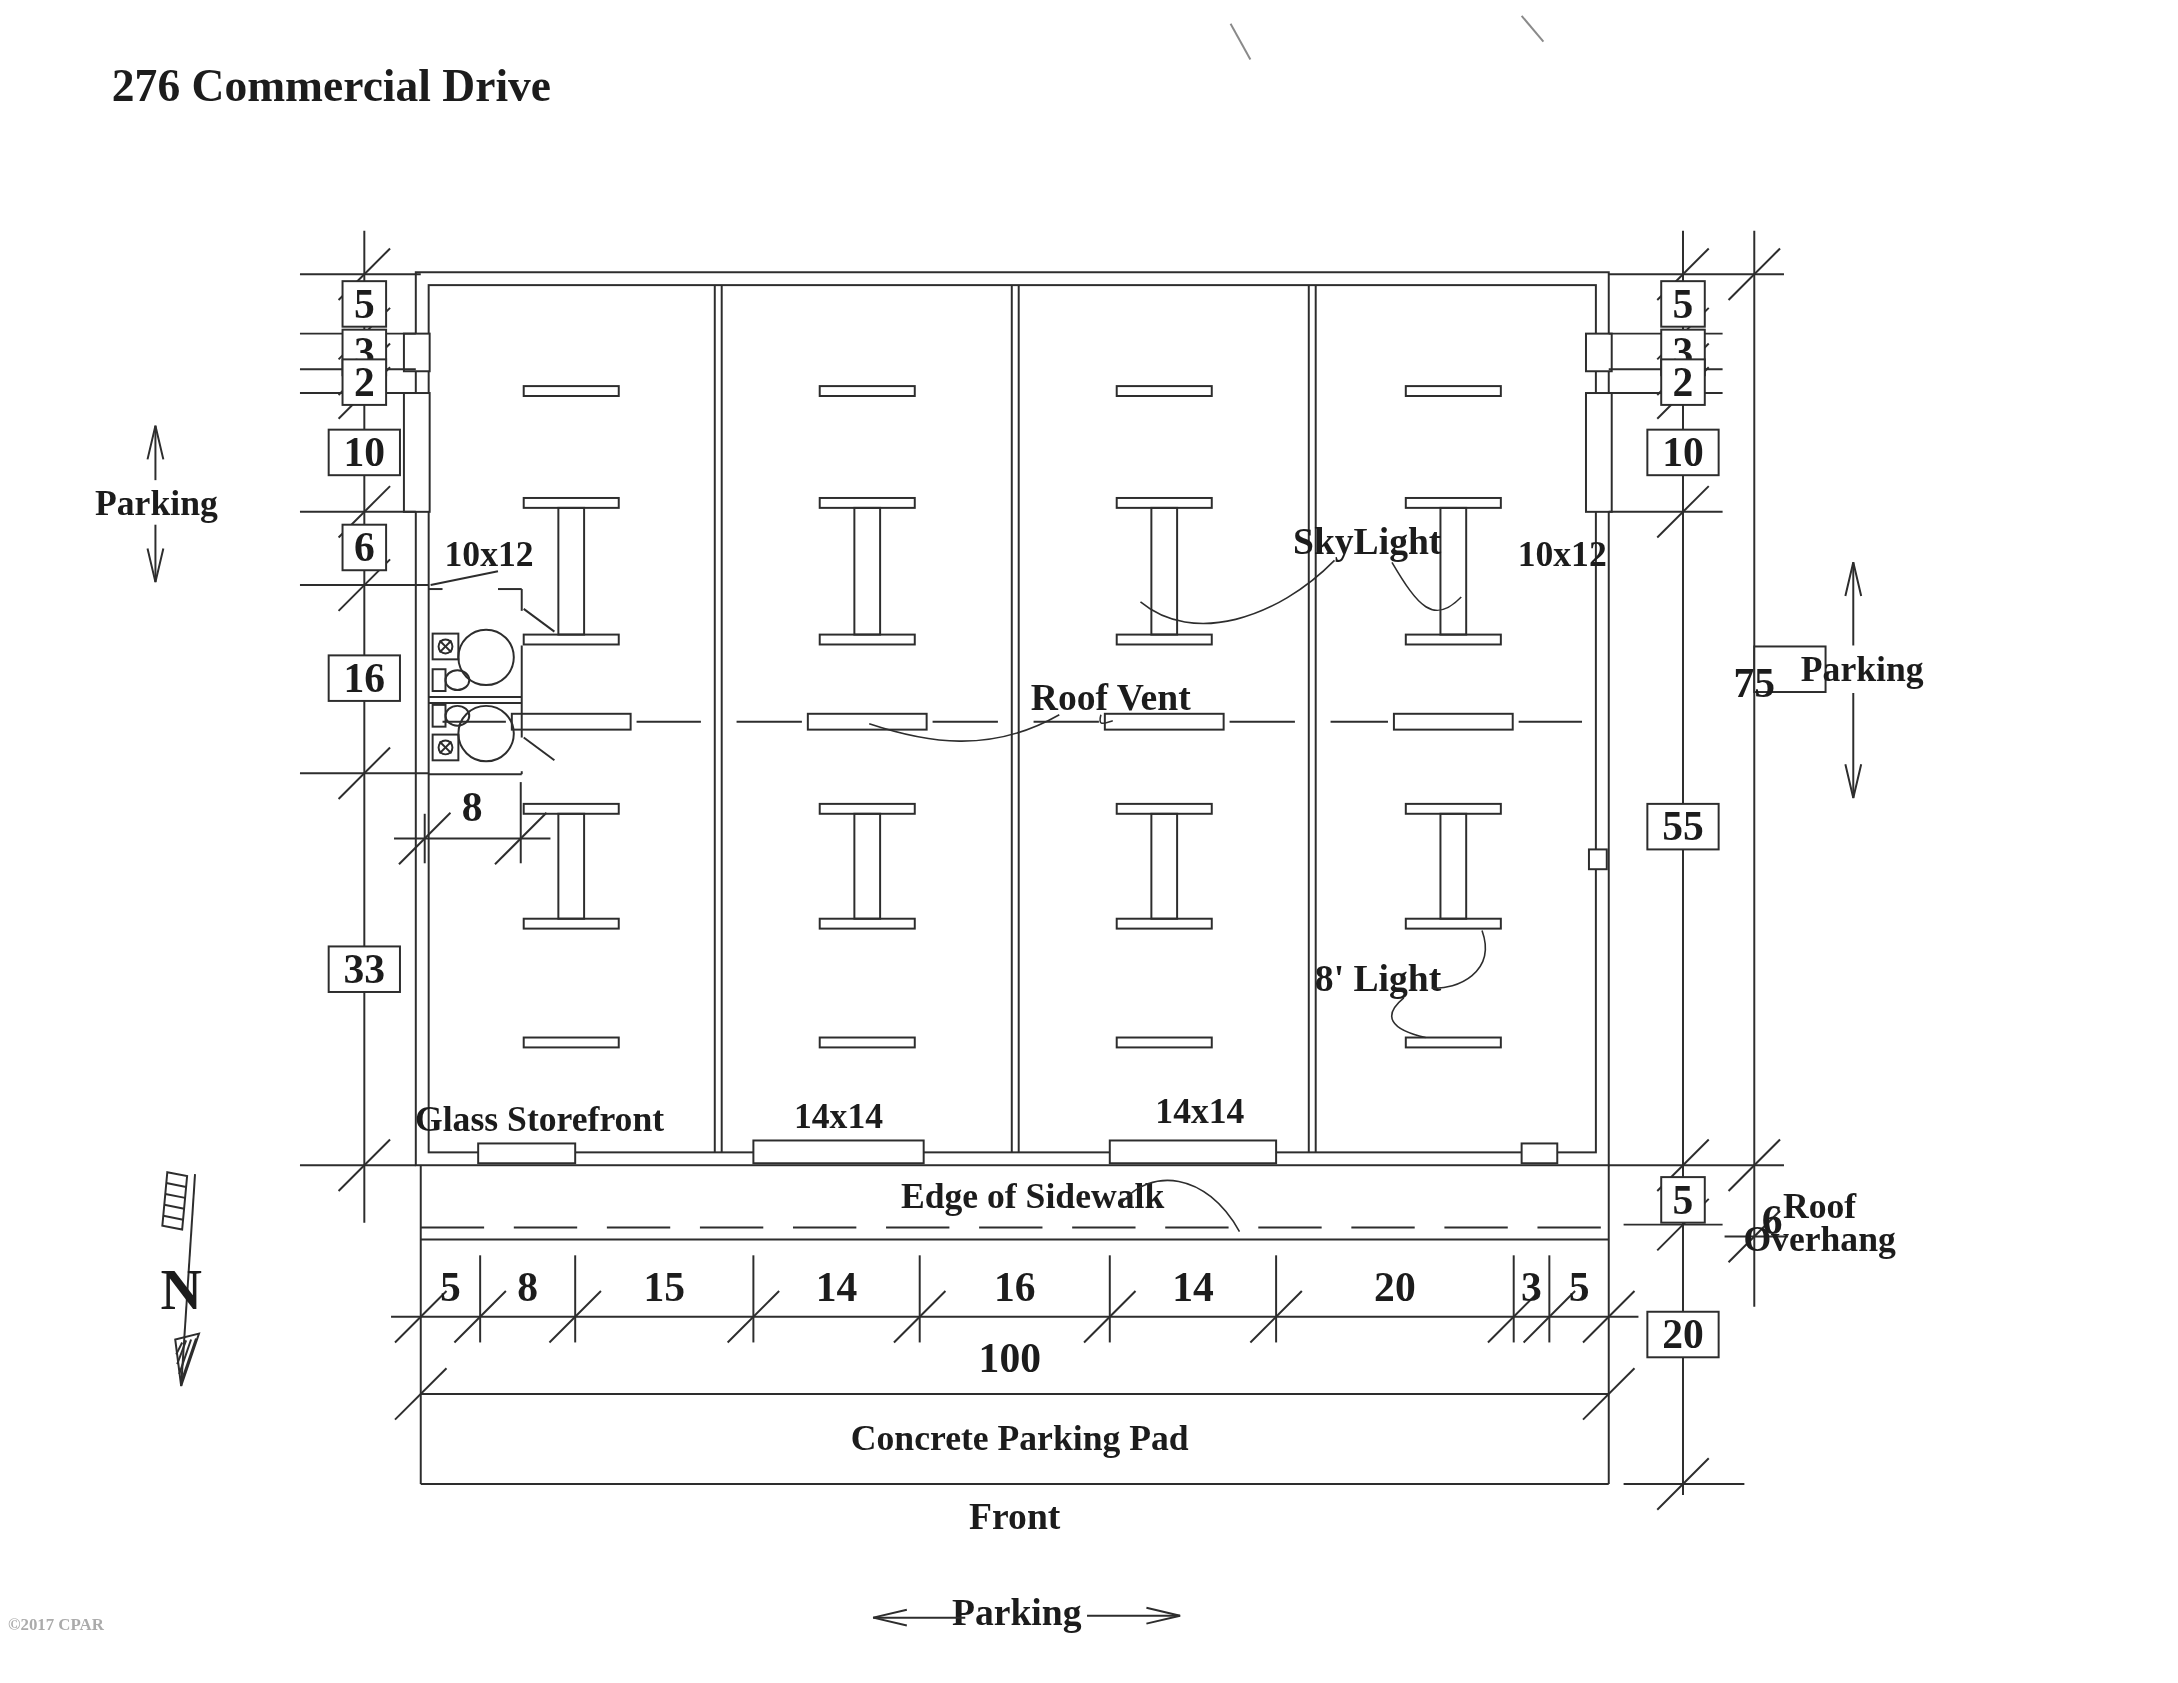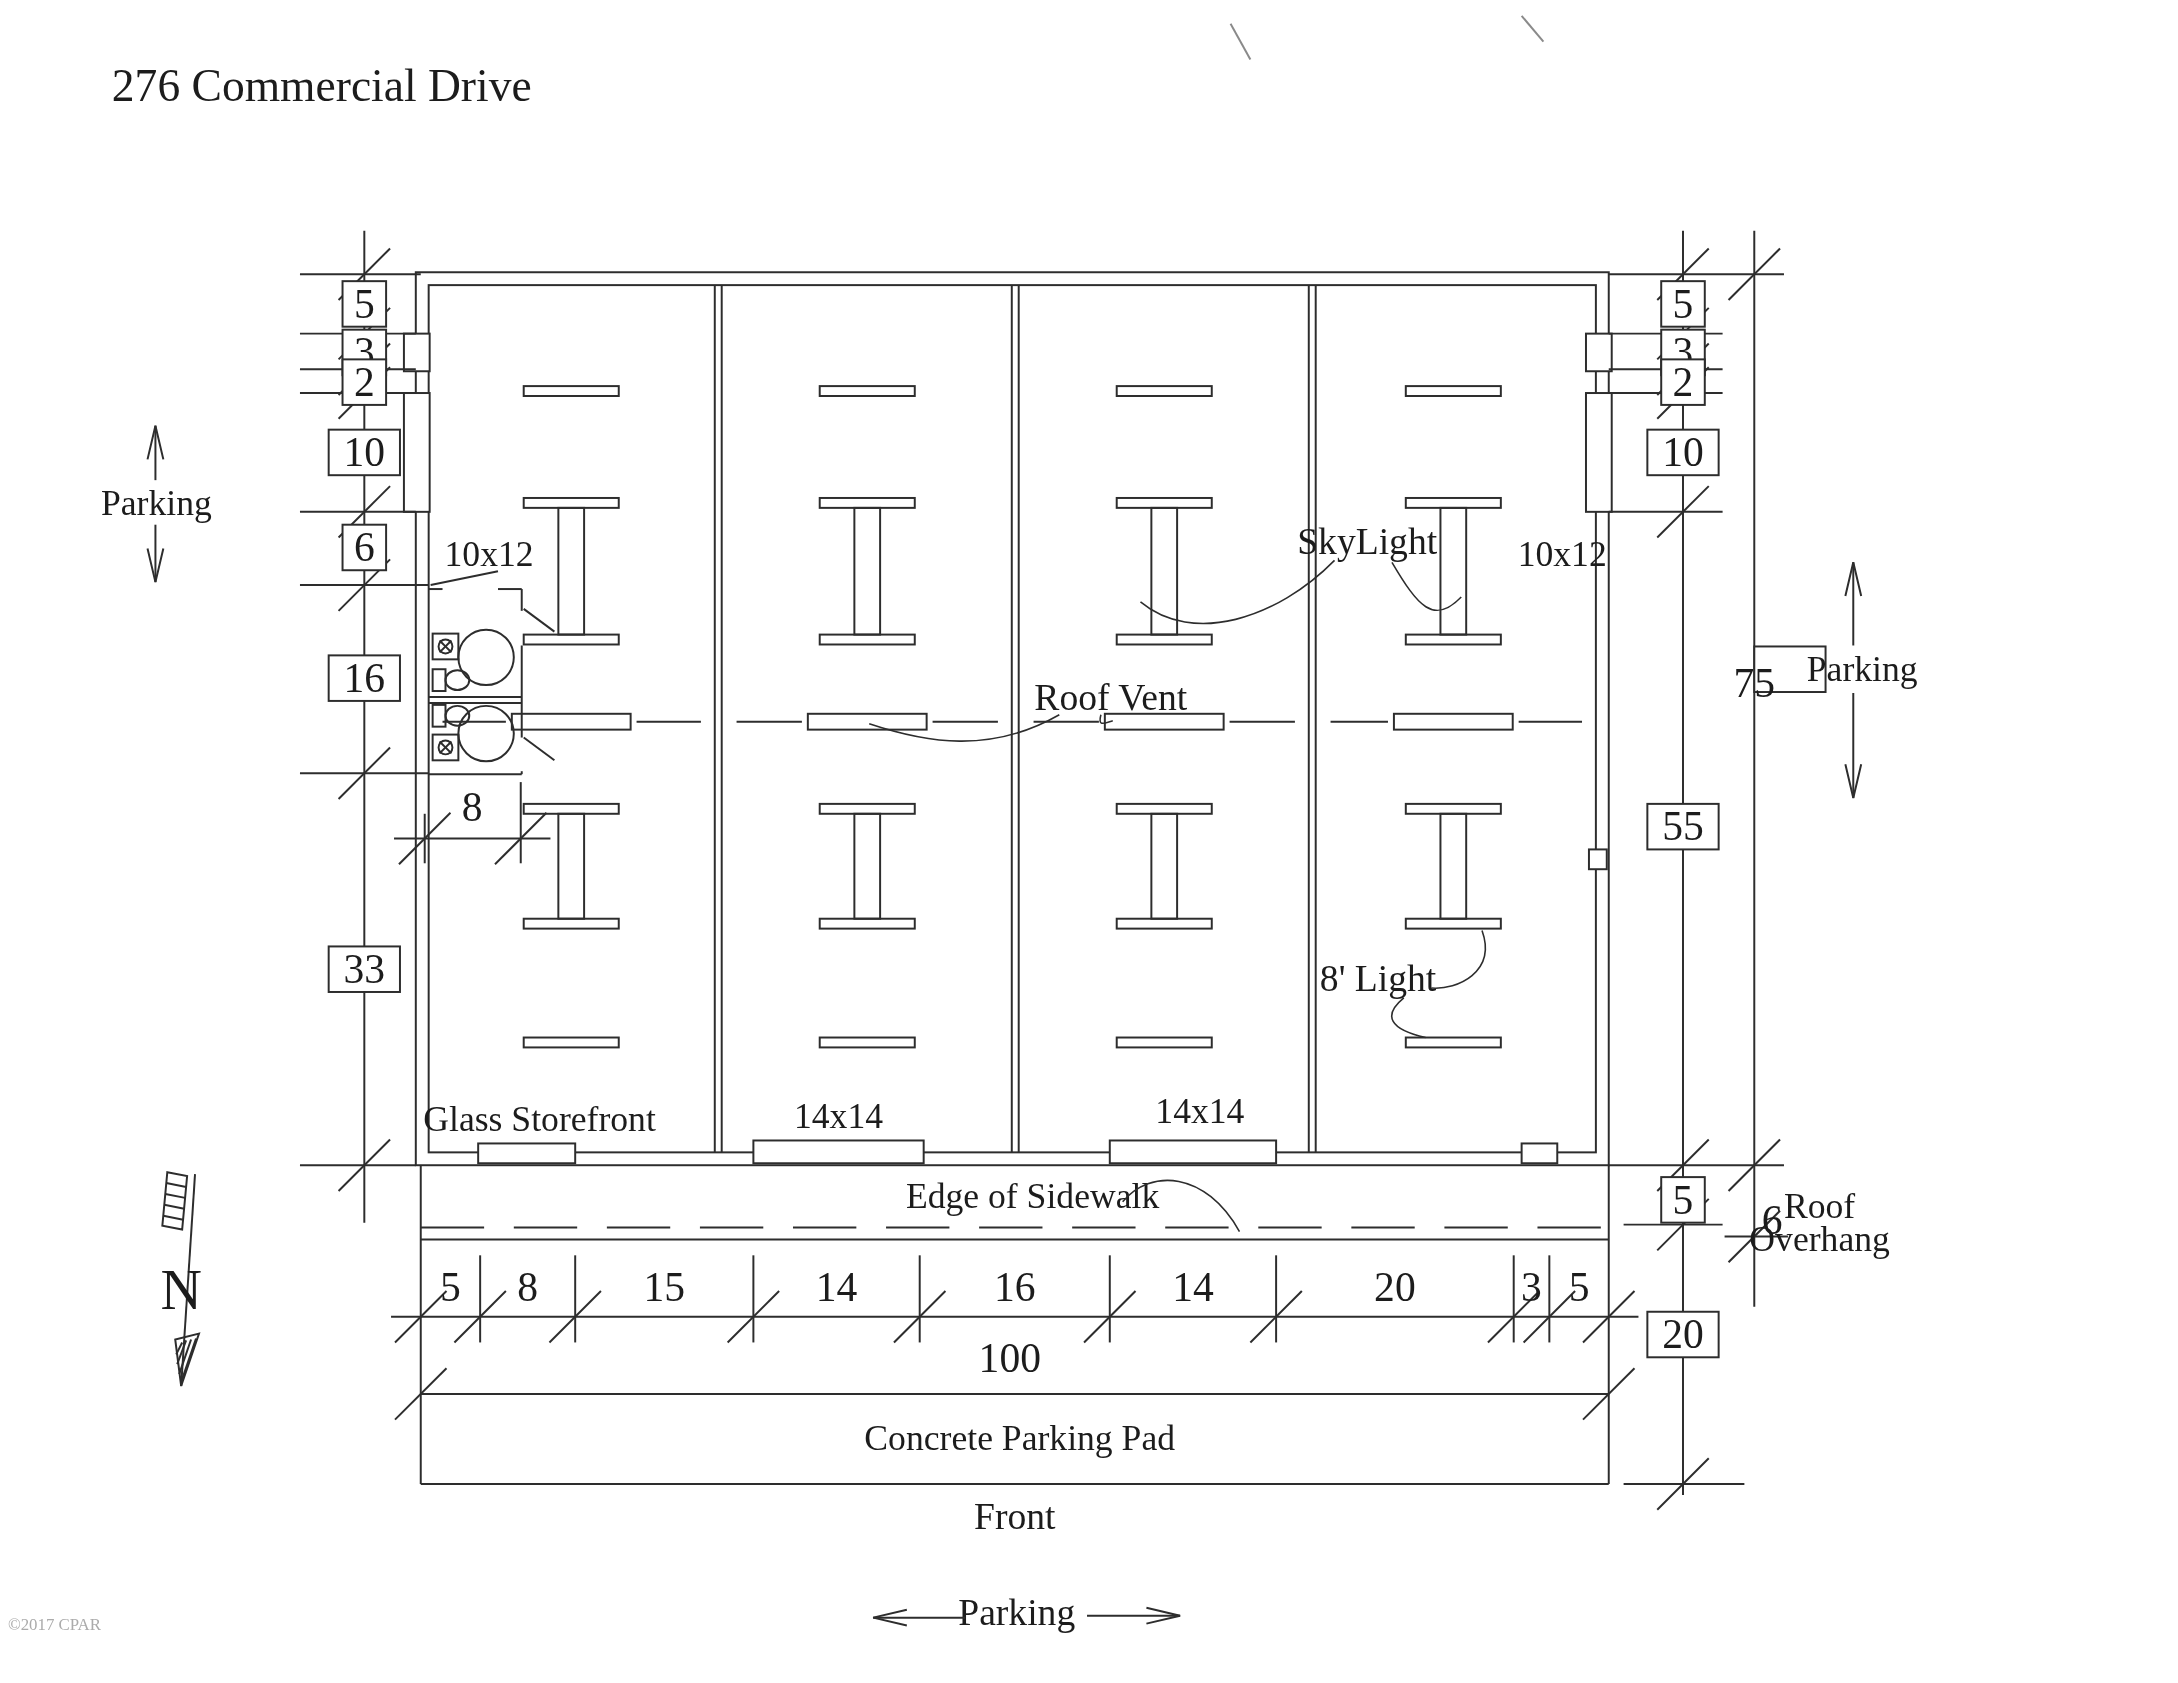--- a/index.html
+++ b/index.html
@@ -1,17 +1,17 @@
 <!DOCTYPE html>
 <html><head>
 <meta charset="utf-8">
 <style>
   html,body{margin:0;padding:0;background:#ffffff;}
   .page{position:relative;width:2178px;height:1683px;background:#ffffff;overflow:hidden;
-        font-family:"Liberation Serif","DejaVu Serif",serif;}
+        font-family:"Liberation Serif","DejaVu Serif",serif;font-weight:bold;}
   svg{position:absolute;left:0;top:0;}
   svg line, svg path, svg rect, svg circle, svg ellipse, svg polygon{
     stroke:#2d2d2d;stroke-width:2;fill:none;}
   svg rect.white{fill:#ffffff;}
   svg text{fill:#1c1c1c;stroke:none;font-family:"Liberation Serif","DejaVu Serif",serif;}
   text.dim{font-size:42px;text-anchor:middle;}
   text.lbl{font-size:36px;text-anchor:middle;}
   text.ann{font-size:38px;text-anchor:middle;}
   text.title{font-size:46px;text-anchor:start;}
   text.copy{font-size:17px;text-anchor:start;fill:#ababab;}

